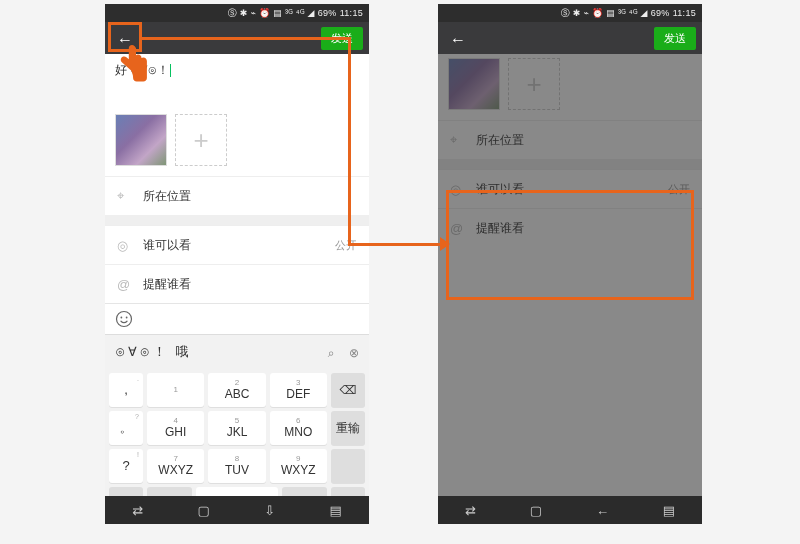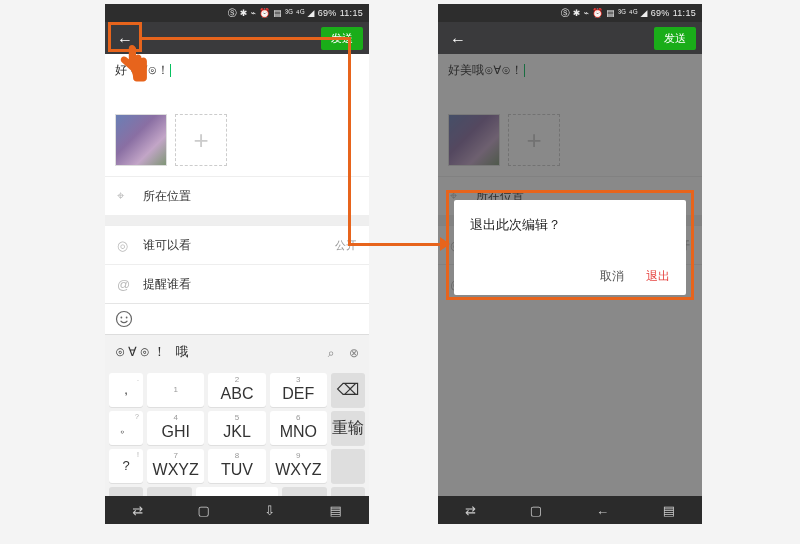--- a/index.html
+++ b/index.html
@@ -25,21 +25,21 @@
 .gap{height:10px;background:#efefef}
 .emoji-bar{height:30px;display:flex;align-items:center;padding:0 10px;background:#fff;border-top:1px solid #e5e5e5}
 .emoji-bar svg{display:block}
 .suggestbar{height:34px;background:#f2f2f2;display:flex;align-items:center;padding:0 10px;justify-content:space-between;border-top:1px solid #ddd}
 .suggestbar .sug{font-size:13px;color:#333;letter-spacing:3px}
 .suggestbar .tools span{color:#888;font-size:12px;margin-left:10px}
 .kb{background:#f2f2f2;padding:4px}
 .krow{display:flex;gap:4px;margin-bottom:4px}
 .key{background:#fff;height:34px;display:flex;flex-direction:column;align-items:center;justify-content:center;font-size:12px;color:#333;border-radius:3px;position:relative;box-shadow:0 1px 0 rgba(0,0,0,.08)}
 .key .num{font-size:8px;color:#999;line-height:1}
-.key .main{font-size:16px;line-height:1.2}
+.key .main{font-size:12px;line-height:1.2}
 .key.big .main{font-size:13px}
 .key.grey{background:#dedede}
 .key.side{width:34px;flex:none}
 .key.flex{flex:1}
 .key.punct .main{font-size:13px}
 .key .corner{position:absolute;top:2px;right:4px;font-size:7px;color:#aaa}
 .navbar{position:absolute;bottom:0;left:0;right:0;height:28px;background:#2b2b2b;display:flex;align-items:center;justify-content:space-around;color:#ccc}
 .navbar span{font-size:13px}
 
 .dim{position:absolute;top:50px;left:0;right:0;bottom:28px;background:rgba(40,40,40,.55)}
@@ -201,48 +201,40 @@
     <div class="statusbar">
       <span class="ico">Ⓢ ✱ ⌁ ⏰ ▤ ³ᴳ ⁴ᴳ ◢</span>
       <span>69%</span>
       <span>11:15</span>
     </div>
     <div class="titlebar">
       <span class="back-arrow">←</span>
       <span class="sendbtn">发送</span>
     </div>
     <div class="content">
-      <div class="textarea"><span>好美哦⊙∀⊙！</span><span class="caret"></span></div>
       <div class="photos">
         <div class="thumb"></div>
         <div class="addthumb">+</div>
       </div>
       <div class="row">
         <span class="ic">⌖</span>
         <span class="lab">所在位置</span>
       </div>
       <div class="gap"></div>
       <div class="row">
         <span class="ic">◎</span>
         <span class="lab">谁可以看</span>
         <span class="val">公开</span>
       </div>
       <div class="row">
         <span class="ic">@</span>
         <span class="lab">提醒谁看</span>
       </div>
     </div>
     <div class="dim"></div>
-    <div class="dialog">
-      <div class="msg">退出此次编辑？</div>
-      <div class="btns">
-        <span class="btn-cancel">取消</span>
-        <span class="btn-exit">退出</span>
-      </div>
-    </div>
     <div class="navbar">
       <span>⇄</span>
       <span>▢</span>
       <span>←</span>
       <span>▤</span>
     </div>
   </div>
 
   <div class="hl backbox"></div>
   <div class="hl dialogbox"></div>

